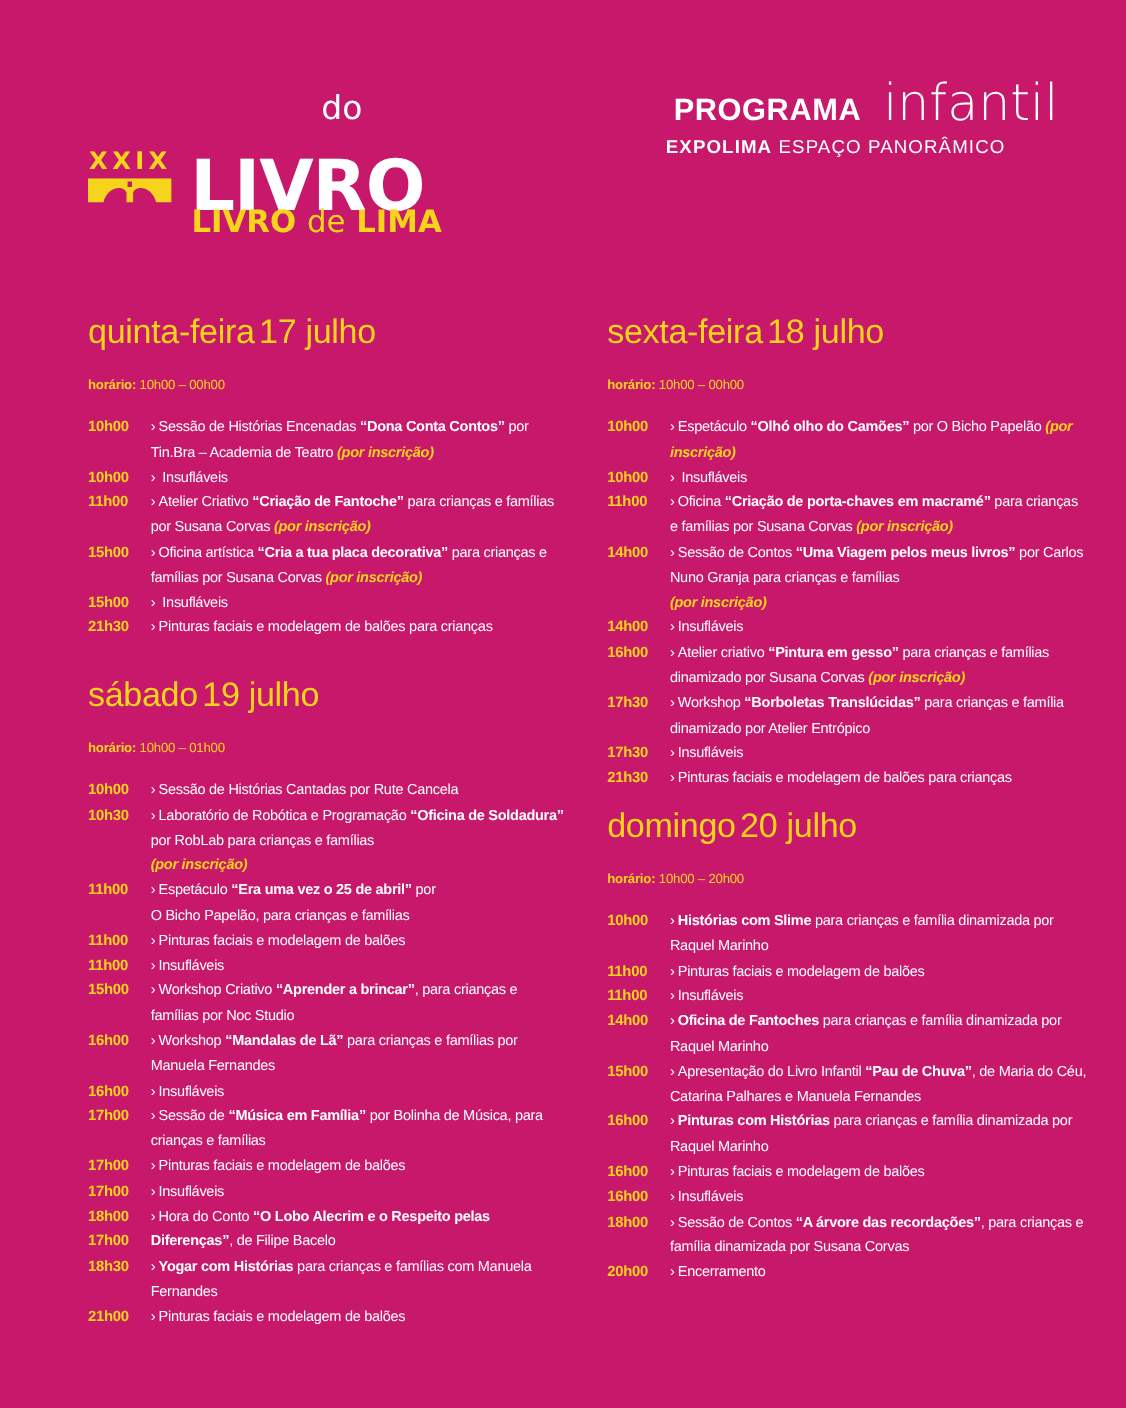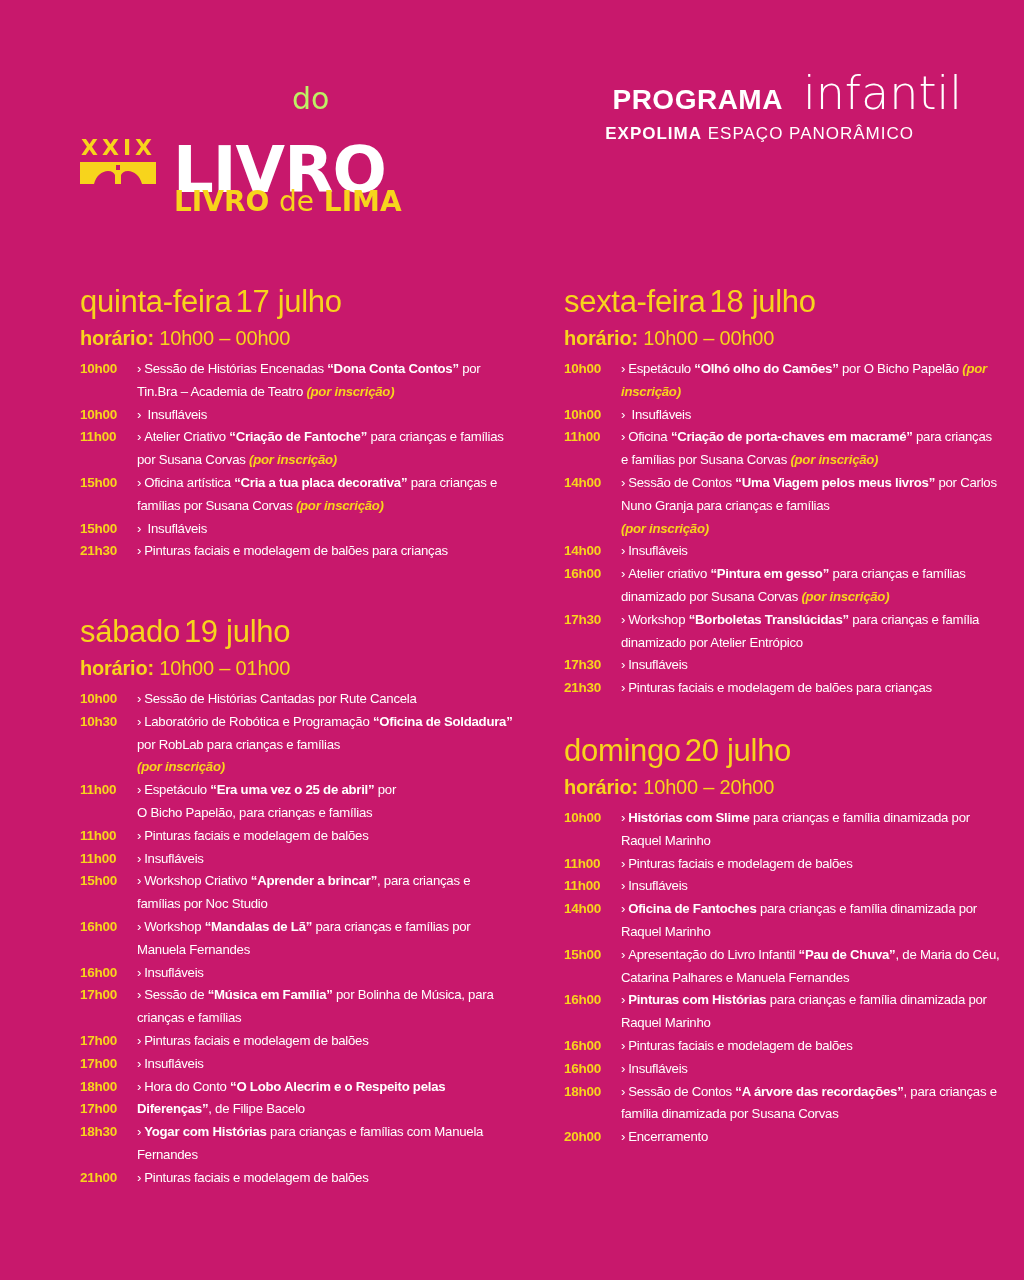--- a/index.html
+++ b/index.html
@@ -13,21 +13,21 @@
   }
   
   .logo { position: absolute; left: 78px; top: 58px; width: 360px; height: 165px; }
   .logo .feira {
     position: absolute; left: 0; top: 0;
     font-family: "DejaVu Sans", sans-serif; font-weight: bold;
     font-size: 62px; letter-spacing: -1px; color: #fff; line-height: 1;
   }
   .logo .do {
     position: absolute; left: 214px; top: 26px;
-    font-family: "DejaVu Sans", sans-serif; font-size: 30px; color: #bef264; line-height: 1;
+    font-family: "DejaVu Sans", sans-serif; font-size: 30px; color: #ffffff; line-height: 1;
   }
   .logo .roman {
     position: absolute; left: 3px; top: 79px;
     font-family: "DejaVu Sans", sans-serif; font-weight: bold;
     font-size: 22px; letter-spacing: 4px; color: #f7d41c; line-height: 1;
   }
   .logo .bridge { position: absolute; left: 2px; top: 104px; width: 76px; height: 22px; }
   .logo .livro {
     position: absolute; left: 95px; top: 80px;
     font-family: "DejaVu Sans", sans-serif; font-weight: bold;
@@ -54,30 +54,30 @@
   }
   .prog .line2 {
     margin-top: 8px; font-size: 17px; letter-spacing: 1px; color: #fff;
     margin-right: 48px; white-space: nowrap;
   }
   .prog .line2 b { font-weight: bold; }
 
   
   .col { position: absolute; width: 440px; }
   .col.left { left: 80px; }
-  .col.right { left: 564px; }
+  .col.right { left: 552px; }
   .day-title {
     color: #f7d41c; line-height: 1; white-space: nowrap;
     font-family: "Liberation Sans", sans-serif;
   }
   .day-title .wd { font-weight: normal; font-size: 31px; letter-spacing: -0.3px; }
   .day-title .dt { font-weight: normal; font-size: 31px; margin-left: 4px; letter-spacing: -0.3px; }
-  .hours { color: #f7d41c; font-size: 20px; margin-top: 10px; letter-spacing: -0.2px; }
+  .hours { color: #f7d41c; font-size: 12px; margin-top: 26px; letter-spacing: -0.2px; }
   .hours b { font-weight: bold; }
-  .events { margin-top: 8px; }
+  .events { margin-top: 20px; }
   .ev { display: flex; font-size: 13.2px; line-height: 22.8px; letter-spacing: -0.25px; }
   .ev .t { width: 57px; flex: none; color: #f7d41c; font-weight: bold; font-size: 13.5px; }
   .ev .d { flex: 1; color: #fff; padding-right: 4px; }
   .ev .d .arrow { margin-right: 3px; }
   .ev .d b { font-weight: bold; }
   .ev .d .insc { color: #f7d41c; font-weight: bold; font-style: italic; }
 </style>
 </head>
 <body>
 

